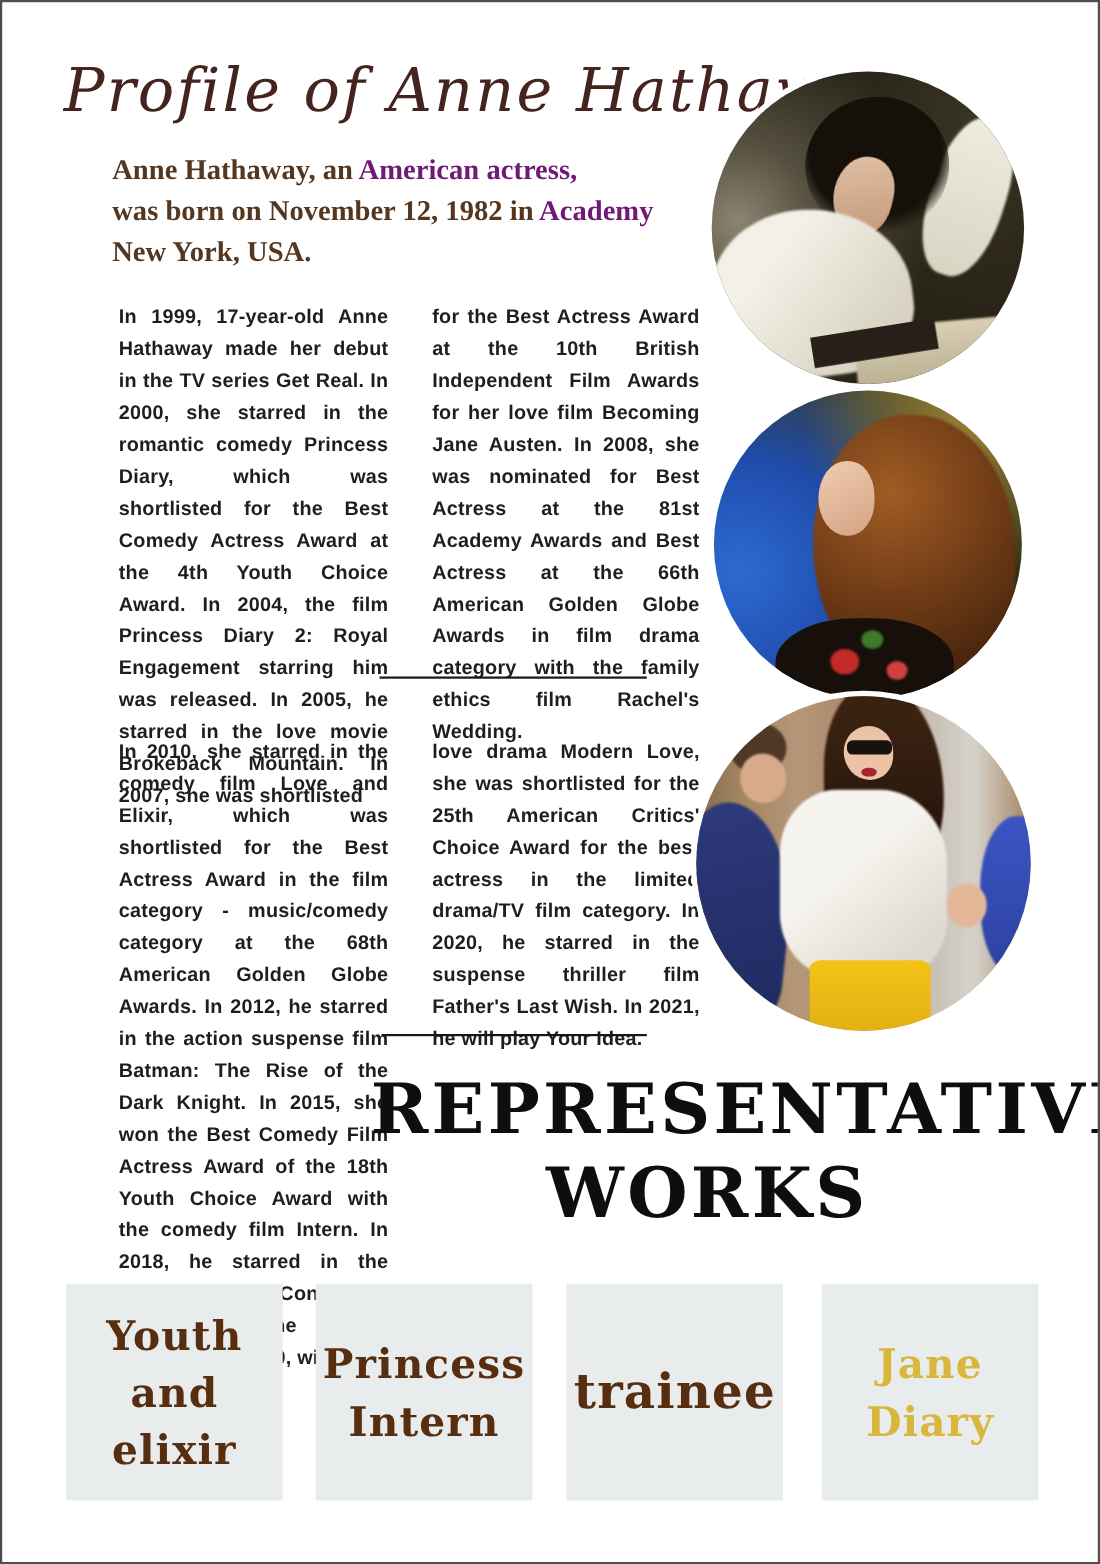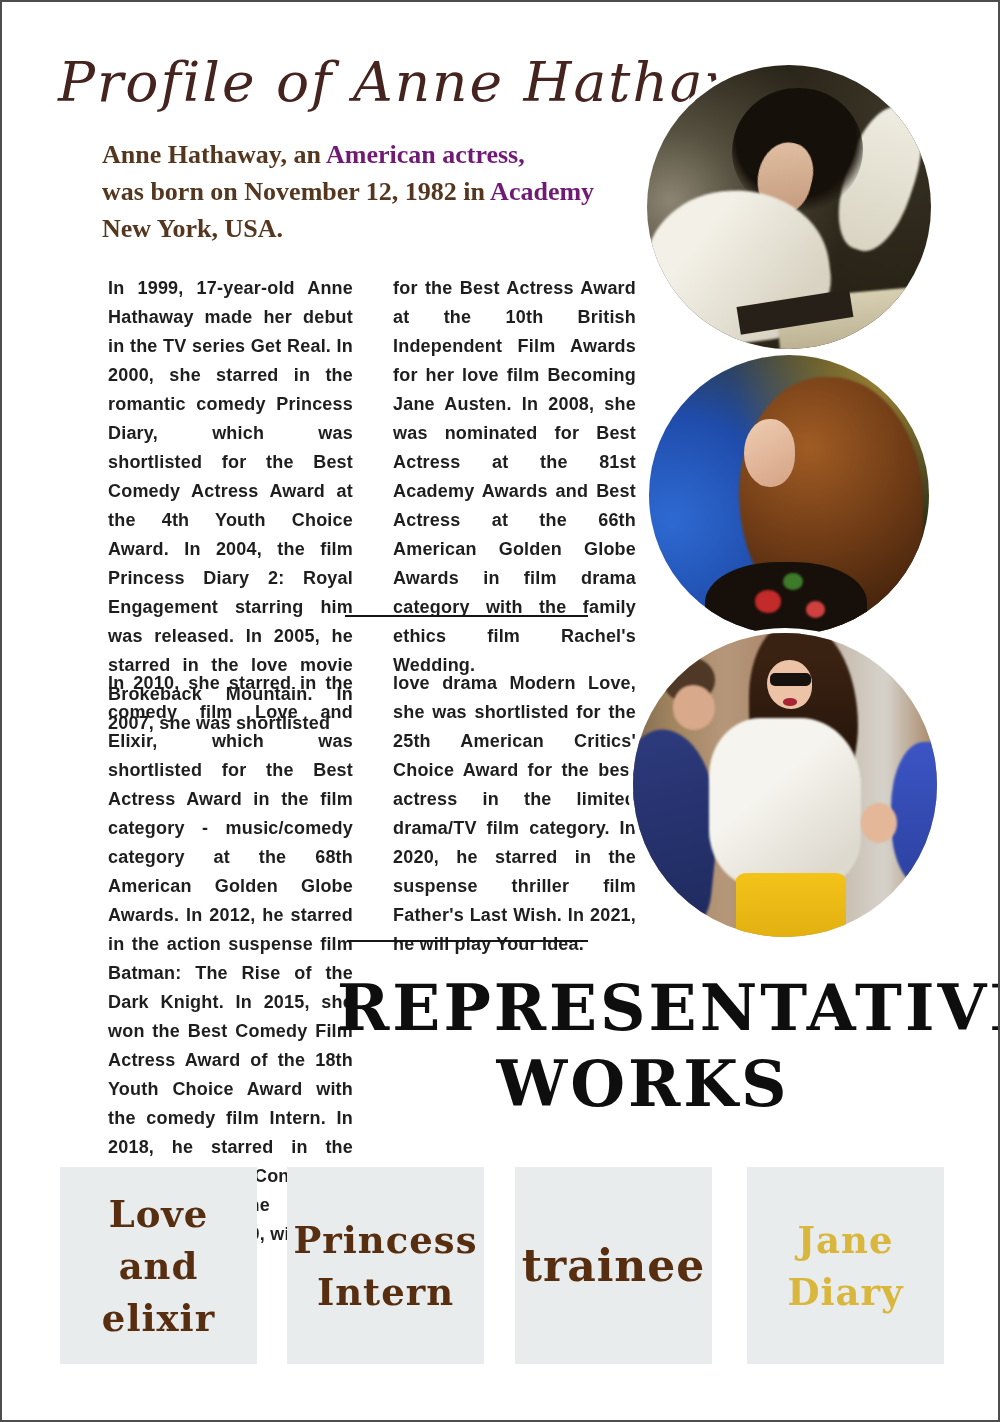--- a/index.html
+++ b/index.html
@@ -226,21 +226,21 @@
     <div class="p3-sleeve"></div>
     <div class="p3-hands"></div>
   </div>
 
   <div class="works-heading">
     <div class="wh-line">REPRESENTATIVE</div>
     <div class="wh-line">WORKS</div>
   </div>
 
   <div class="work-box box1">
-    <div class="wline">Love</div>
+    <div class="wline">Youth</div>
     <div class="wline">and</div>
     <div class="wline">elixir</div>
   </div>
   <div class="work-box box2">
     <div class="wline">Princess</div>
     <div class="wline">Intern</div>
   </div>
   <div class="work-box box3">
     <div class="wline">trainee</div>
   </div>

